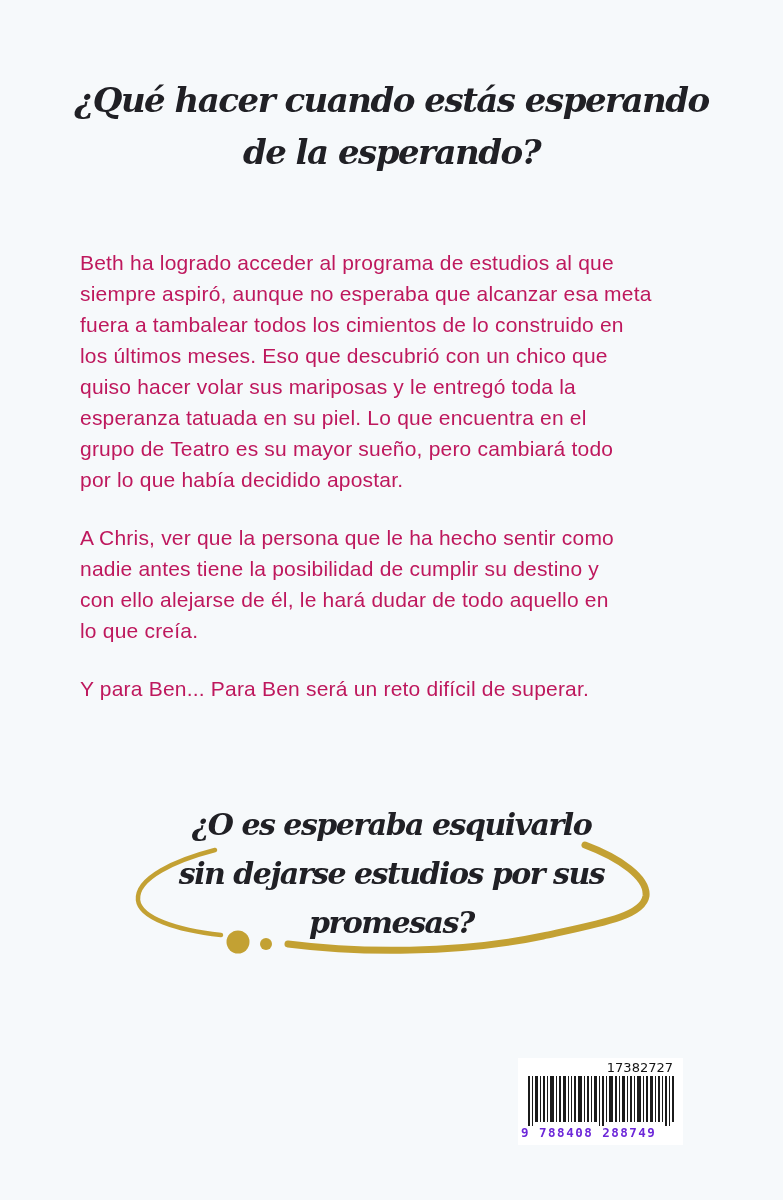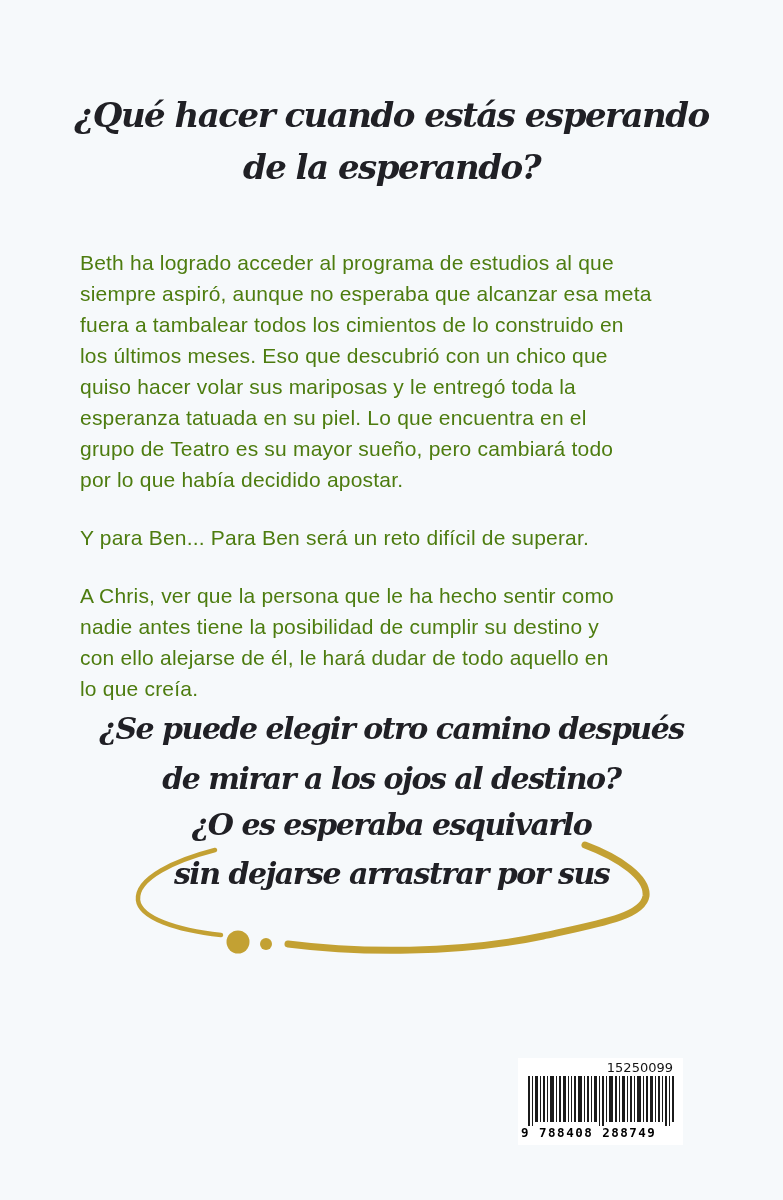--- a/index.html
+++ b/index.html
@@ -25,21 +25,20 @@
     text-align: center;
     letter-spacing: -1.5px;
   }
   .headline {
     position: absolute;
     top: 74px;
     left: 0;
     width: 100%;
     font-size: 34px;
     line-height: 52px;
-    margin-top: 15px;
   }
   .question-1 {
     position: absolute;
     top: 704px;
     left: 0;
     width: 100%;
     font-size: 30px;
     line-height: 50px;
   }
   .question-2 {
@@ -51,21 +50,21 @@
     line-height: 49px;
     z-index: 2;
   }
 
   
   .synopsis {
     position: absolute;
     top: 247px;
     left: 80px;
     width: 632px;
-    color: #4d7c0f;
+    color: #be185d;
     font-size: 21px;
     line-height: 31px;
     letter-spacing: 0.2px;
   }
   .synopsis p {
     margin: 0 0 27px 0;
     white-space: pre-line;
   }
 
   
@@ -98,21 +97,21 @@
   }
   .barcode-bars {
     display: block;
     margin: 0 auto 0 10px;
   }
   .barcode-isbn {
     font-family: "DejaVu Sans Mono", monospace;
     font-size: 12.5px;
     font-weight: bold;
     letter-spacing: 1.5px;
-    color: #000000;
+    color: #6d28d9;
     padding-left: 3px;
     line-height: 13px;
     white-space: nowrap;
   }
 </style>
 </head>
 <body>
 
 <div class="cover">
 
@@ -123,46 +122,43 @@
 
   <div class="synopsis">
     <p>Beth ha logrado acceder al programa de estudios al que
 siempre aspiró, aunque no esperaba que alcanzar esa meta
 fuera a tambalear todos los cimientos de lo construido en
 los últimos meses. Eso que descubrió con un chico que
 quiso hacer volar sus mariposas y le entregó toda la
 esperanza tatuada en su piel. Lo que encuentra en el
 grupo de Teatro es su mayor sueño, pero cambiará todo
 por lo que había decidido apostar.</p>
-    <p>Y para Ben... Para Ben será un reto difícil de superar.</p>
     <p>A Chris, ver que la persona que le ha hecho sentir como
 nadie antes tiene la posibilidad de cumplir su destino y
 con ello alejarse de él, le hará dudar de todo aquello en
 lo que creía.</p>
-  </div>
-
-  <div class="script question-1">
-    <div>¿Se puede elegir otro camino después</div>
-    <div>de mirar a los ojos al destino?</div>
-  </div>
+    <p>Y para Ben... Para Ben será un reto difícil de superar.</p>
+  </div>
+
 
   <svg class="swoosh" viewBox="0 0 544 136" aria-hidden="true">
     <path d="M97,22 C58,32 18,50 20,72 C22,90 58,102 103,107" fill="none" stroke="#C3A133" stroke-width="4.5" stroke-linecap="round"></path>
     <path d="M170,116 C240,125 340,126 425,108 C485,95 525,88 528,68 C530,50 502,30 467,17" fill="none" stroke="#C3A133" stroke-width="7" stroke-linecap="round"></path>
     <circle cx="120" cy="114" r="11.5" fill="#C3A133"></circle>
     <circle cx="148" cy="116" r="6" fill="#C3A133"></circle>
   </svg>
 
   <div class="script question-2">
     <div>¿O es esperaba esquivarlo</div>
-    <div>sin dejarse arrastrar por sus</div>
+    <div>sin dejarse estudios por sus</div>
+    <div>promesas?</div>
   </div>
 
   <div class="barcode-box">
-    <div class="barcode-top-number">15250099</div>
+    <div class="barcode-top-number">17382727</div>
     <svg class="barcode-bars" width="148" height="50" viewBox="0 0 148 50" aria-hidden="true">
       <g fill="#1b1b1b">
         <rect x="0" y="0" width="2" height="50"></rect>
         <rect x="4" y="0" width="1" height="50"></rect>
         <rect x="7" y="0" width="3" height="46"></rect>
         <rect x="12" y="0" width="1" height="46"></rect>
         <rect x="15" y="0" width="2" height="46"></rect>
         <rect x="19" y="0" width="1" height="46"></rect>
         <rect x="22" y="0" width="4" height="46"></rect>
         <rect x="28" y="0" width="1" height="46"></rect>

